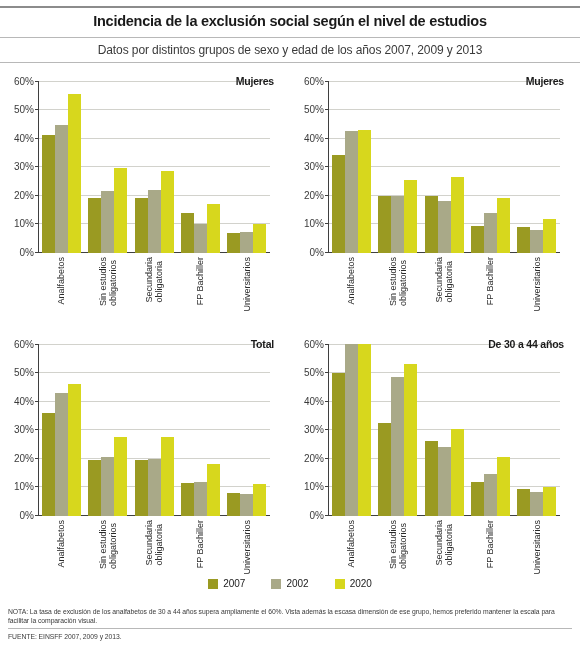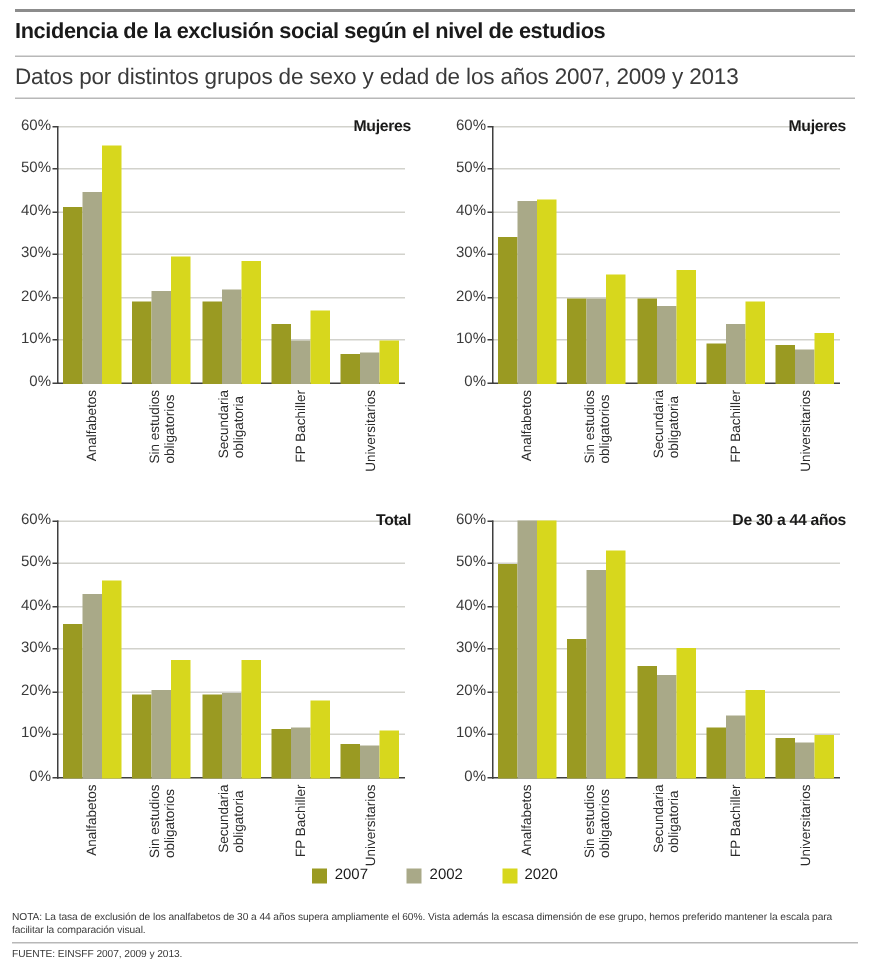--- a/index.html
+++ b/index.html
@@ -11,42 +11,43 @@
     width: 580px;
     height: 650px;
     font-family: "Liberation Sans", sans-serif;
     color: #231f20;
     overflow: hidden;
     position: relative;
   }
 
   
   #header {
-    padding: 0 10px;
+    padding: 0 0;
+    text-align: center;
   }
   .rule-top {
     height: 2px;
     background: #8c8c8c;
     margin: 6px 0 0 0;
   }
   .rule-thin {
     height: 1px;
     background: #b8b8b8;
     margin: 0;
   }
   #page-title {
     font-size: 14.5px;
     font-weight: bold;
     letter-spacing: -0.25px;
     padding: 6px 0 7px 0;
     line-height: 1.1;
     color: #1a1a1a;
   }
   #page-subtitle {
-    font-size: 15px;
+    font-size: 12px;
     padding: 5px 0 5px 0;
     color: #3a3a3a;
     letter-spacing: -0.1px;
   }
 
   
   #charts {
     position: relative;
     width: 580px;
     height: 520px;

